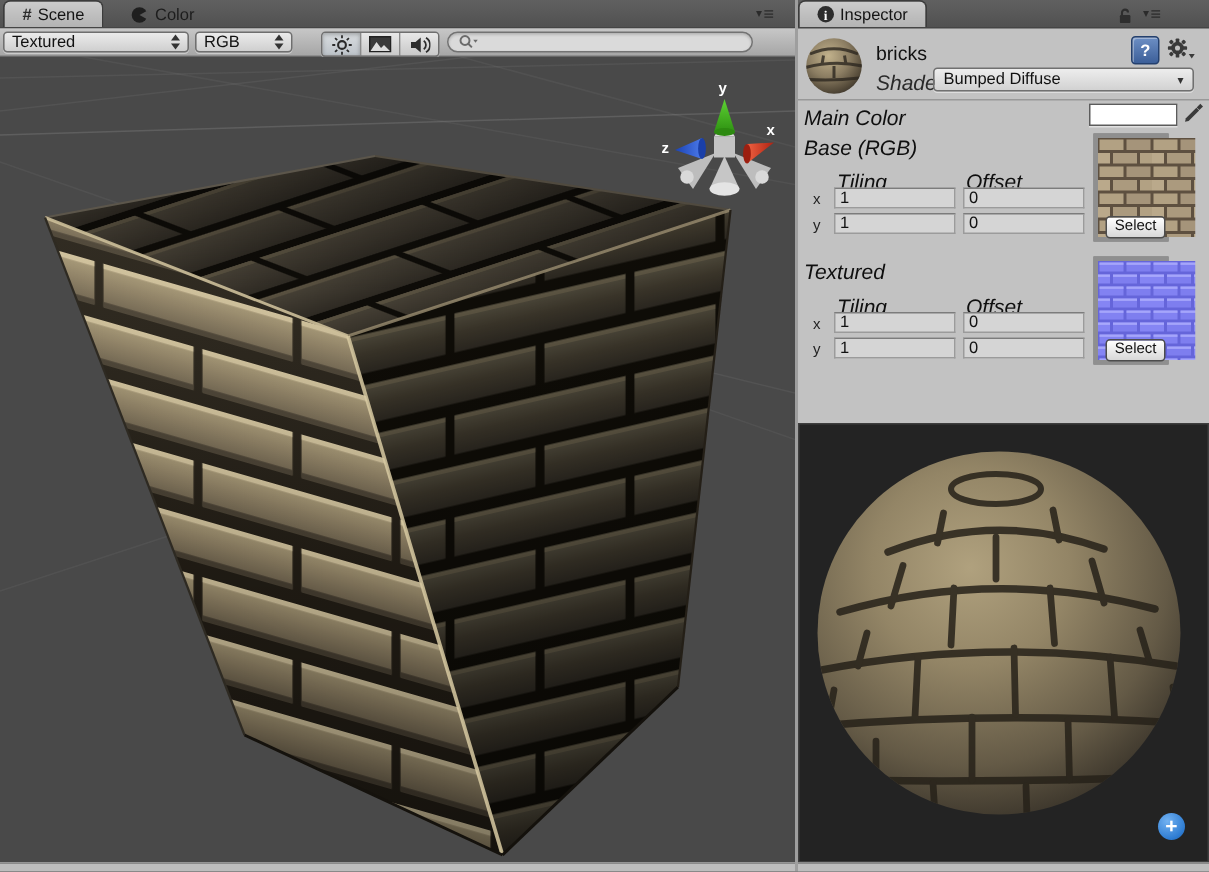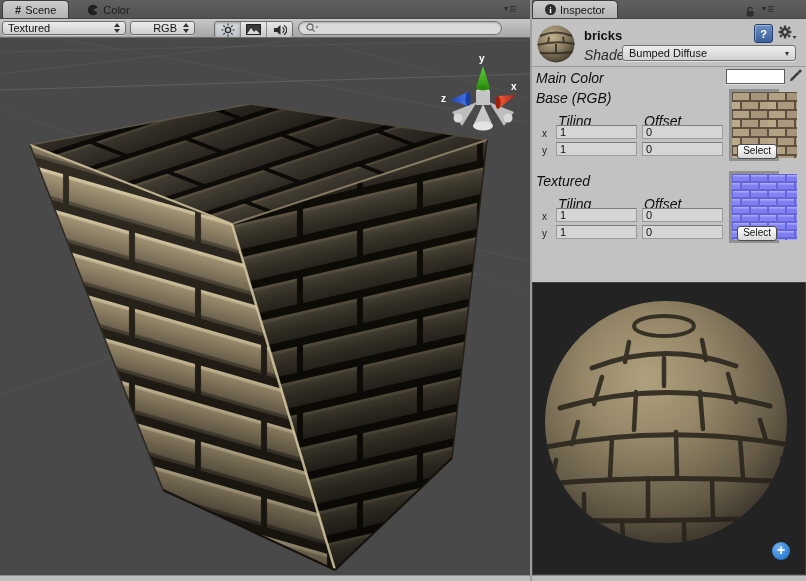--- a/index.html
+++ b/index.html
@@ -46,21 +46,21 @@
           outline:none;padding:0;font-family:"Liberation Sans",sans-serif;}
   .search input::placeholder{color:#8b8b8b;opacity:1;}
   
   .viewport{position:absolute;left:0;top:38px;width:530px;height:537px;background:#494949;}
   .bottomstrip{position:absolute;left:0;height:6px;bottom:0;right:0;background:#bdbdbd;
           border-top:1px solid #8a8a8a;box-sizing:border-box;}
   .vdivider{position:absolute;left:530px;top:0;width:2px;height:581px;background:#9e9e9e;}
   
   .inspector{position:absolute;left:532px;top:0;width:274px;height:581px;background:#c2c2c2;}
   .iheader{position:absolute;left:0;top:19px;width:274px;height:48px;border-bottom:1px solid #989898;box-sizing:border-box;}
-  .matname{position:absolute;left:52px;top:9px;font-size:13px;font-weight:bold;color:#101010;}
+  .matname{position:absolute;left:52px;top:9px;font-size:13px;font-weight:normal;color:#101010;}
   .lbl{position:absolute;font-size:14px;color:#0f0f0f;white-space:nowrap;font-style:italic;}
   .ddwide{position:absolute;height:16px;background:linear-gradient(#ededed,#d2d2d2);
       border:1px solid #707070;border-radius:3px;font-size:11px;color:#111;
       display:flex;align-items:center;justify-content:space-between;padding:0 6px;
       box-sizing:border-box;box-shadow:0 1px 0 rgba(255,255,255,.45);}
   .ddwide .car{font-size:8px;color:#333;}
   .helpbtn{position:absolute;left:222px;top:5px;width:17px;height:17px;border-radius:3px;
       background:linear-gradient(#6d8fc4,#3c5f99);border:1px solid #24406e;color:#fff;
       font-size:11px;font-weight:bold;display:flex;align-items:center;justify-content:center;
       box-shadow:inset 1px 1px 0 rgba(255,255,255,.35);}
@@ -121,21 +121,21 @@
     </div>
 
     <div class="toolbar">
       <div class="dd" style="left:2px;width:124px;">
         <span>Textured</span>
         <span class="updn">
             <i class="tup"></i>
             <i class="tdn"></i>
           </span>
       </div>
-      <div class="dd" style="left:130px;width:65px;justify-content:flex-end;">
+      <div class="dd" style="left:130px;width:65px;">
         <span>RGB</span>
         <span class="updn">
             <i class="tup"></i>
             <i class="tdn"></i>
           </span>
       </div>
       <div class="btngroup">
         <div class="tbtn on">
           <span style="display:inline-flex;">
             <svg width="14" height="14" viewBox="0 0 14 14">

